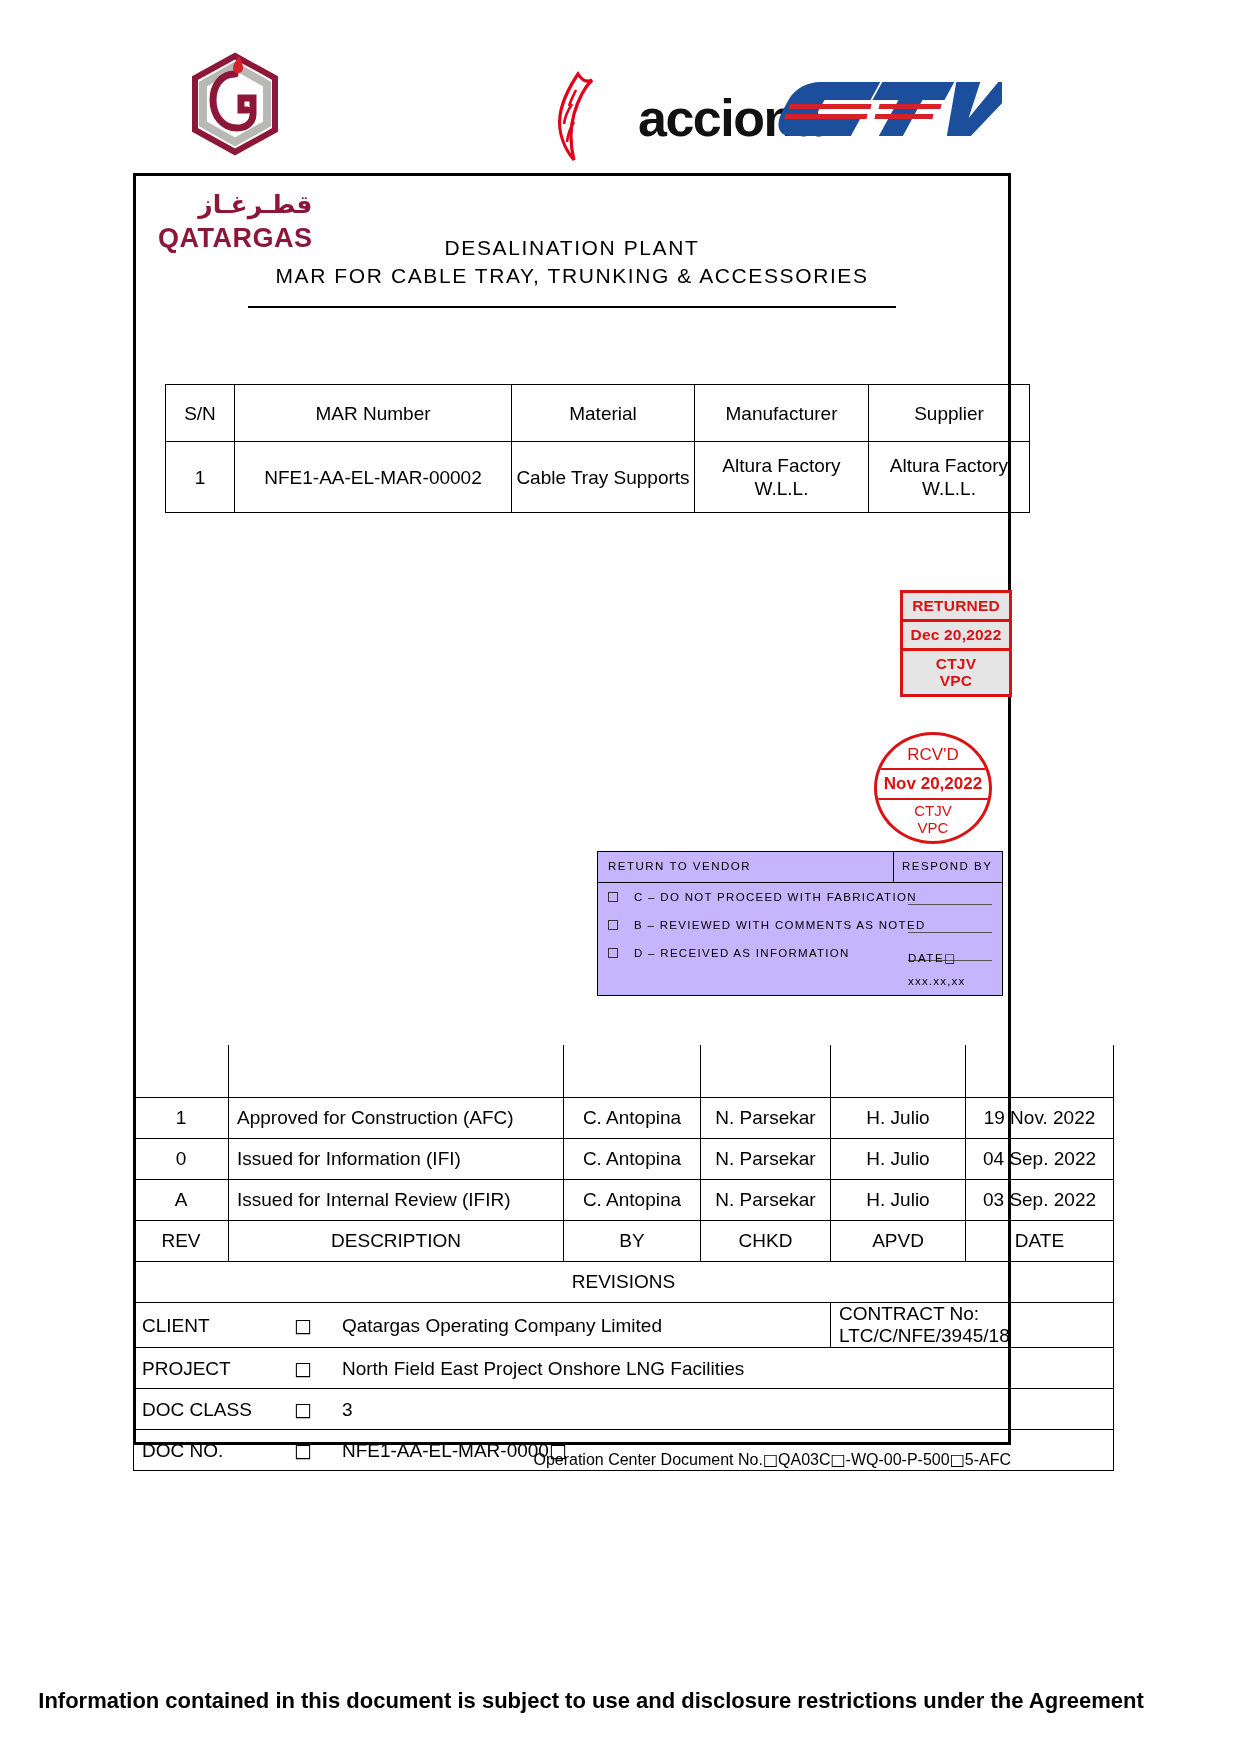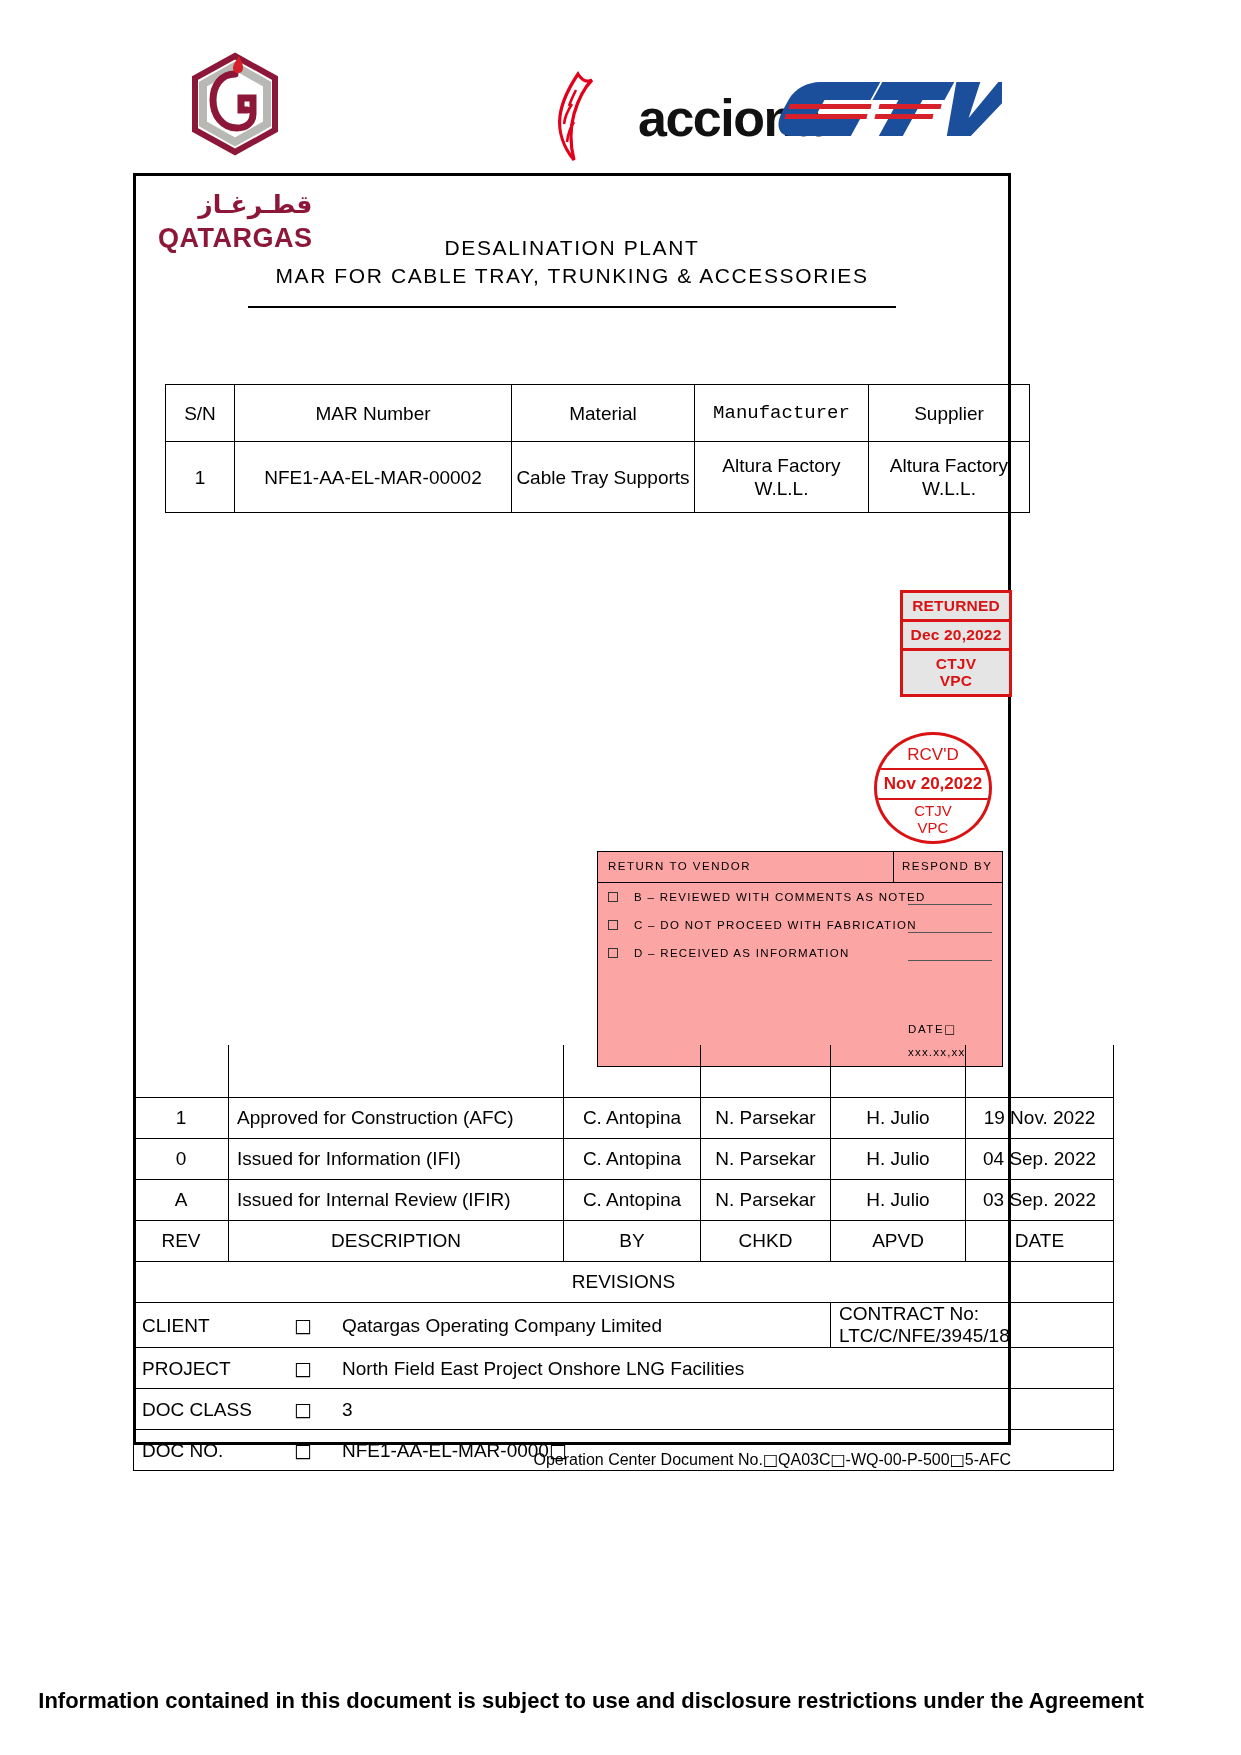--- a/index.html
+++ b/index.html
@@ -128,21 +128,21 @@
     font-size: 19px;
     font-weight: normal;
     padding: 9px 4px;
     line-height: 1.25;
   }
   table.mar th { height: 38px; }
   table.mar td { height: 52px; }
   .col-sn { width: 60px; }
   .col-mar { width: 268px; }
   .col-mat { width: 174px; }
-  .col-man { width: 165px; font-family: Liberation Mono, monospace; }
+  .col-man { width: 165px; }
   .col-sup { width: 152px; }
 
   
   .stamp-returned {
     position: absolute;
     left: 764px;
     top: 414px;
     width: 112px;
     border: 3px solid #d91313;
     box-sizing: border-box;
@@ -195,24 +195,24 @@
     line-height: 1.1;
     padding-top: 3px;
   }
 
   
   .rtv {
     position: absolute;
     left: 461px;
     top: 675px;
     width: 406px;
-    height: 216px;
+    height: 145px;
     border: 1px solid #000;
     box-sizing: border-box;
-    background: #fca5a5;
+    background: #c4b5fd;
   }
   .rtv-head {
     display: flex;
     height: 30px;
     border-bottom: 1px solid #000;
   }
   .rtv-head .h1 {
     flex: 1;
     border-right: 1px solid #000;
     font-size: 11.5px;
@@ -437,27 +437,27 @@
 
   <div class="rtv">
     <div class="rtv-head">
       <div class="h1">RETURN TO VENDOR</div>
       <div class="h2">RESPOND BY</div>
     </div>
 
 
     <div class="rtv-opt">
       <span class="cbox"></span>
-      <span class="opt-label">B – REVIEWED WITH COMMENTS AS NOTED</span>
+      <span class="opt-label">C – DO NOT PROCEED WITH FABRICATION</span>
       <span class="respond-line"></span>
     </div>
 
     <div class="rtv-opt">
       <span class="cbox"></span>
-      <span class="opt-label">C – DO NOT PROCEED WITH FABRICATION</span>
+      <span class="opt-label">B – REVIEWED WITH COMMENTS AS NOTED</span>
       <span class="respond-line"></span>
     </div>
 
     <div class="rtv-opt">
       <span class="cbox"></span>
       <span class="opt-label">D – RECEIVED AS INFORMATION</span>
       <span class="respond-line"></span>
     </div>
 
     <div class="rtv-date">

